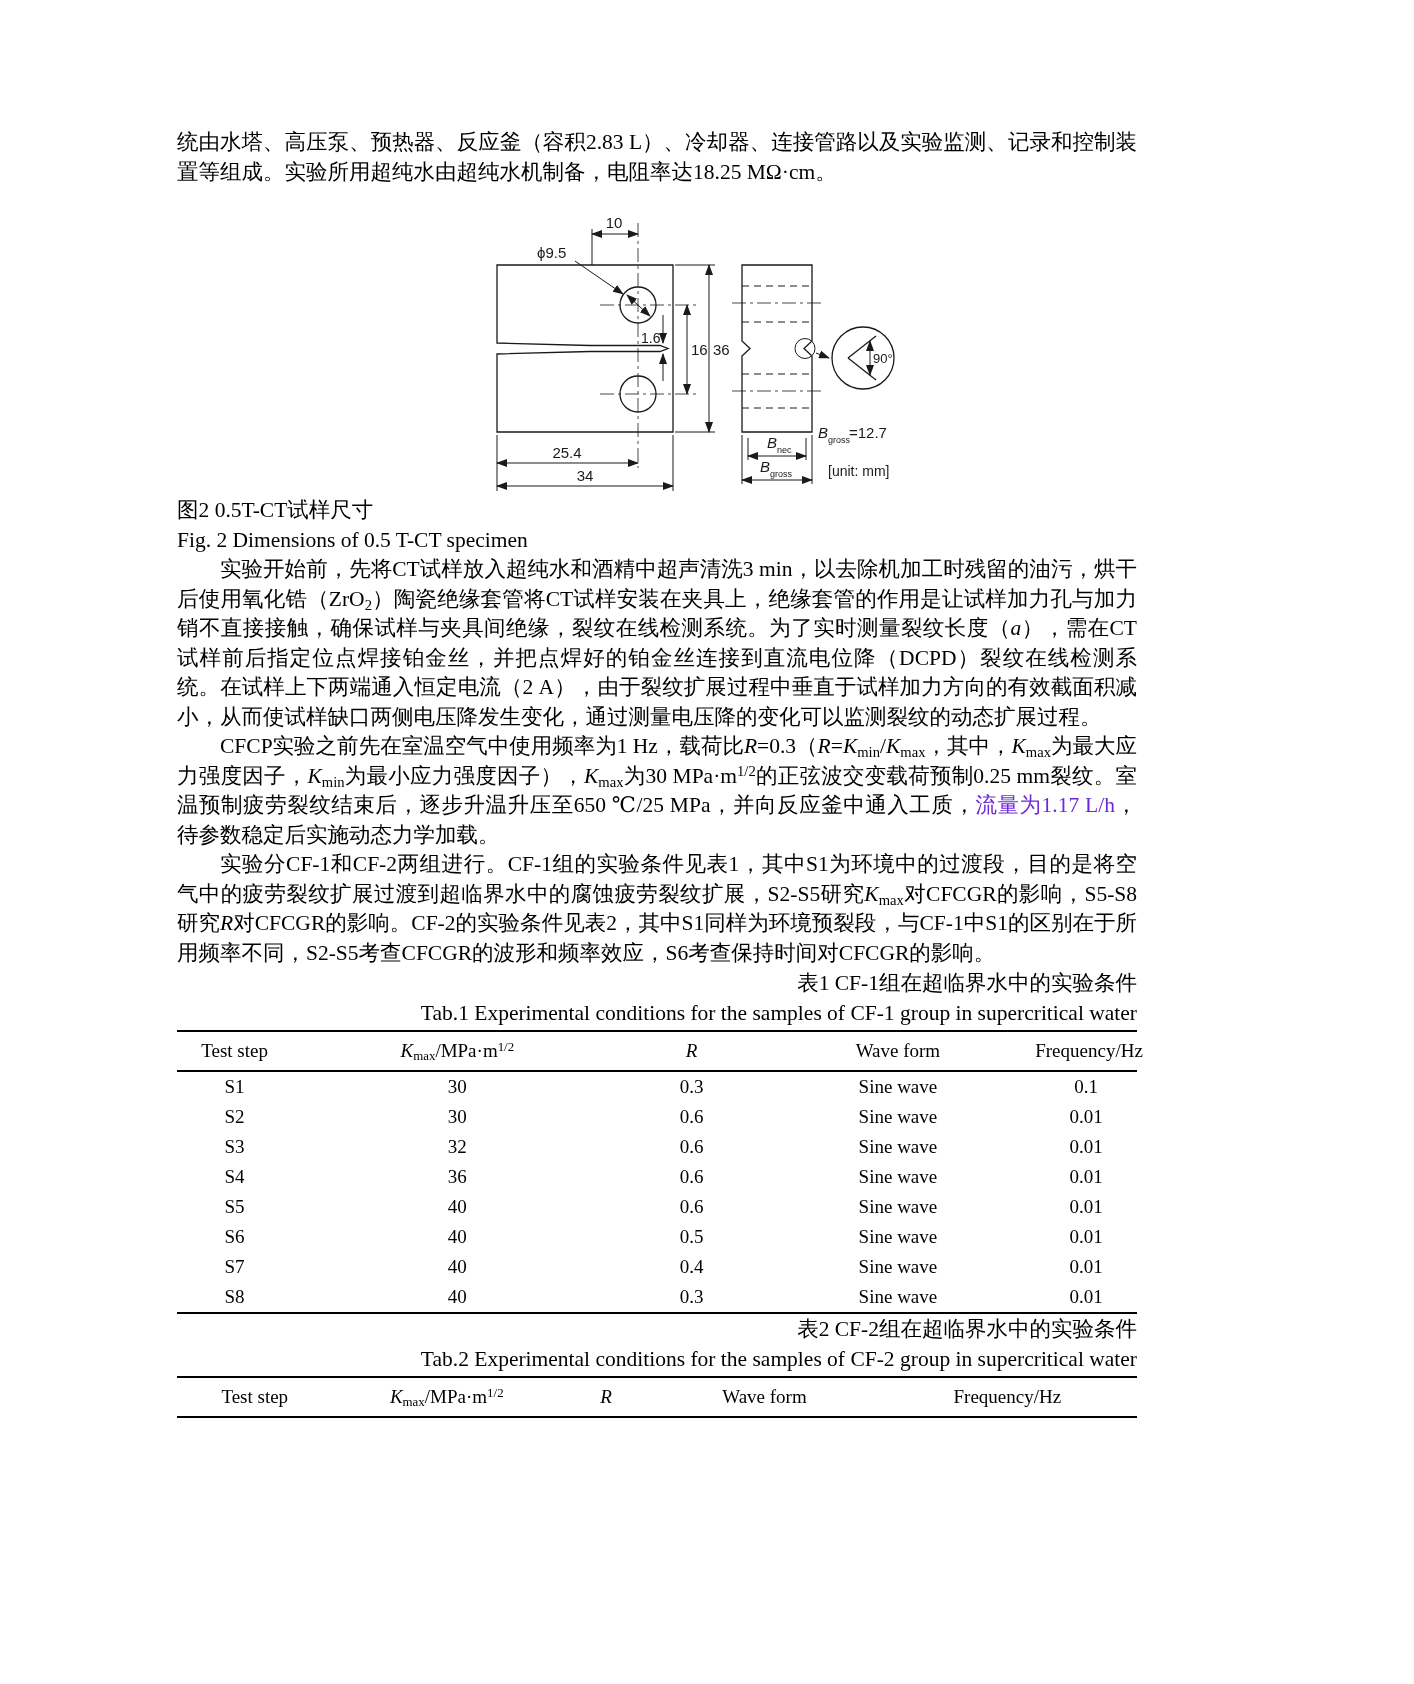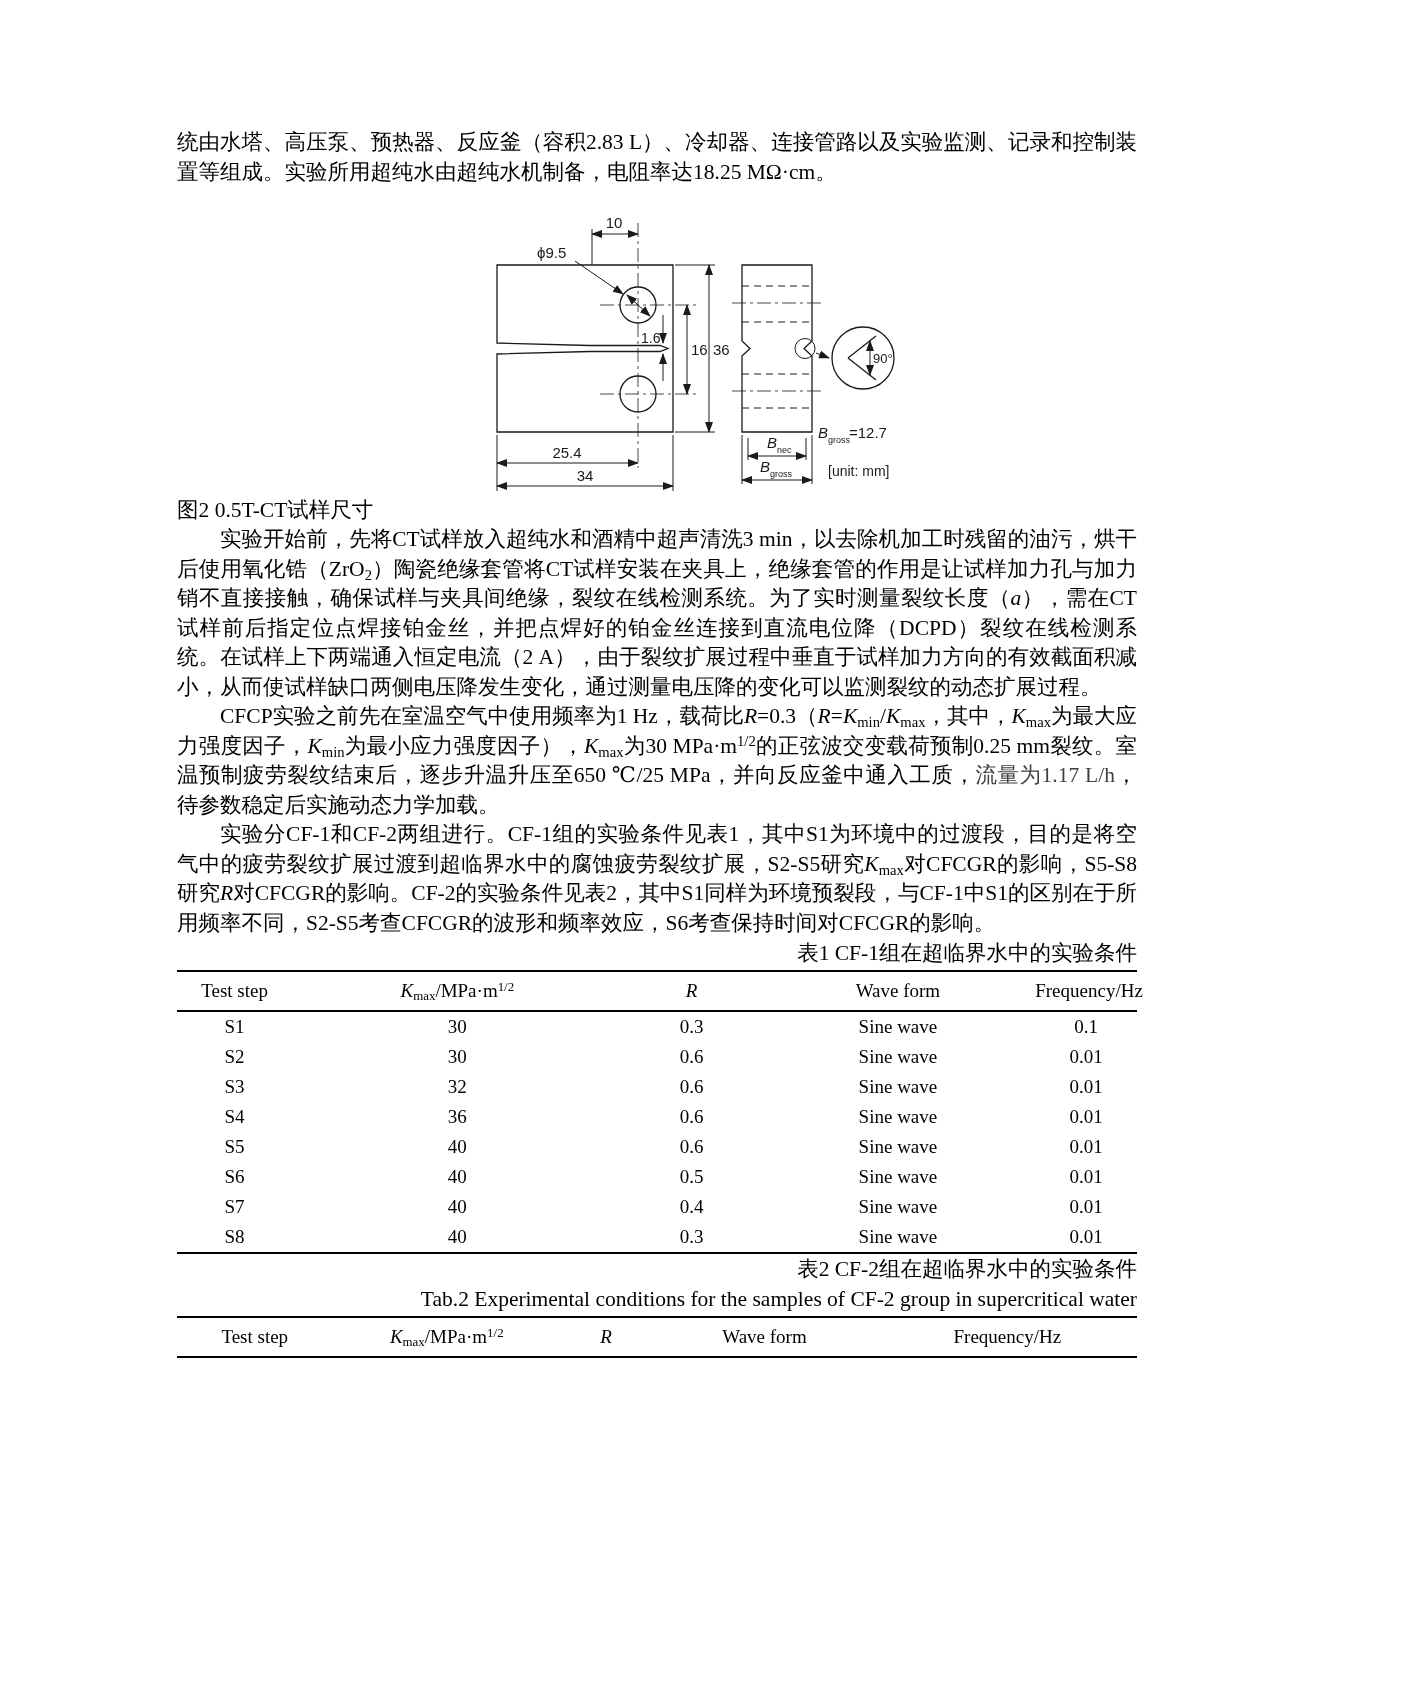--- a/index.html
+++ b/index.html
@@ -4,21 +4,21 @@
 <style>
   html,body{margin:0;padding:0;background:#ffffff;}
   body{width:1414px;height:1684px;position:relative;color:#000;
        font-family:"Liberation Serif","DejaVu Serif",serif;}
   .page{position:absolute;left:177px;top:128px;width:960px;}
   .para{font-size:21.5px;line-height:29.5px;text-align:justify;margin:0;}
   .para.indent{text-indent:2em;}
   .r-i{font-style:italic;}
   .r-sub{vertical-align:-0.25em;font-size:0.68em;line-height:0;}
   .r-sup{vertical-align:0.5em;font-size:0.68em;line-height:0;}
-  .r-red{color:#404040;}
+  .r-red{color:#6d28d9;}
   .fig-wrap{margin:8px 0 0 265px;width:500px;height:300px;}
   .fig-caption{font-size:21.5px;line-height:30px;text-align:left;margin:0;}
   .tbl-caption{font-size:21.5px;line-height:30px;text-align:right;margin:0;}
   .tbl{border-top:2px solid #000;margin-top:2px;}
   .tbl.closed{border-bottom:2px solid #000;}
   .t-head{display:grid;align-items:center;height:38px;border-bottom:2px solid #000;}
   .t-row{display:grid;align-items:center;height:30px;}
   .cols1{grid-template-columns:12% 34.4% 14.4% 28.6% 10.6%;}
   .cols2{grid-template-columns:16.2% 23.8% 9.4% 23.6% 27%;}
   .t-cell,.t-hcell{text-align:center;white-space:nowrap;font-size:19px;}
@@ -118,26 +118,28 @@
       <g>
         <text x="376" y="243" font-size="15" font-style="italic">B</text>
         <text x="386" y="248" font-size="9">gross</text>
         <text x="407" y="243" font-size="15">=12.7</text>
         <text x="386" y="281" font-size="14">[unit: mm]</text>
       </g>
     </svg>
   </div>
 
   <p class="fig-caption">图2 0.5T-CT试样尺寸</p>
+  <p class="fig-caption">Fig. 2 Dimensions of 0.5 T-CT specimen</p>
 
   <p class="para indent"><span>实验开始前，先将CT试样放入超纯水和酒精中超声清洗3 min，以去除机加工时残留的油污，烘干后使用氧化锆（ZrO</span><span class="r-sub">2</span><span>）陶瓷绝缘套管将CT试样安装在夹具上，绝缘套管的作用是让试样加力孔与加力销不直接接触，确保试样与夹具间绝缘，裂纹在线检测系统。为了实时测量裂纹长度（</span><span class="r-i">a</span><span>），需在CT试样前后指定位点焊接铂金丝，并把点焊好的铂金丝连接到直流电位降（DCPD）裂纹在线检测系统。在试样上下两端通入恒定电流（2 A），由于裂纹扩展过程中垂直于试样加力方向的有效截面积减小，从而使试样缺口两侧电压降发生变化，通过测量电压降的变化可以监测裂纹的动态扩展过程。</span></p>
   <p class="para indent"><span>CFCP实验之前先在室温空气中使用频率为1 Hz，载荷比</span><span class="r-i">R</span><span>=0.3（</span><span class="r-i">R</span><span>=</span><span class="r-i">K</span><span class="r-sub">min</span><span>/</span><span class="r-i">K</span><span class="r-sub">max</span><span>，其中，</span><span class="r-i">K</span><span class="r-sub">max</span><span>为最大应力强度因子，</span><span class="r-i">K</span><span class="r-sub">min</span><span>为最小应力强度因子），</span><span class="r-i">K</span><span class="r-sub">max</span><span>为30 MPa·m</span><span class="r-sup">1/2</span><span>的正弦波交变载荷预制0.25 mm裂纹。室温预制疲劳裂纹结束后，逐步升温升压至650 ℃/25 MPa，并向反应釜中通入工质，</span><span class="r-red">流量为1.17 L/h</span><span>，待参数稳定后实施动态力学加载。</span></p>
   <p class="para indent"><span>实验分CF-1和CF-2两组进行。CF-1组的实验条件见表1，其中S1为环境中的过渡段，目的是将空气中的疲劳裂纹扩展过渡到超临界水中的腐蚀疲劳裂纹扩展，S2-S5研究</span><span class="r-i">K</span><span class="r-sub">max</span><span>对CFCGR的影响，S5-S8研究</span><span class="r-i">R</span><span>对CFCGR的影响。CF-2的实验条件见表2，其中S1同样为环境预裂段，与CF-1中S1的区别在于所用频率不同，S2-S5考查CFCGR的波形和频率效应，S6考查保持时间对CFCGR的影响。</span></p>
 
   <p class="tbl-caption">表1 CF-1组在超临界水中的实验条件</p>
+  <p class="tbl-caption">Tab.1 Experimental conditions for the samples of CF-1 group in supercritical water</p>
 
   <div class="tbl closed">
     <div class="t-head cols1">
       <div class="t-hcell"><span>Test step</span></div>
       <div class="t-hcell"><span class="r-i">K</span><span class="r-sub">max</span><span>/MPa·m</span><span class="r-sup">1/2</span></div>
       <div class="t-hcell"><span class="r-i">R</span></div>
       <div class="t-hcell"><span>Wave form</span></div>
       <div class="t-hcell"><span>Frequency/Hz</span></div>
     </div>
     <div>

